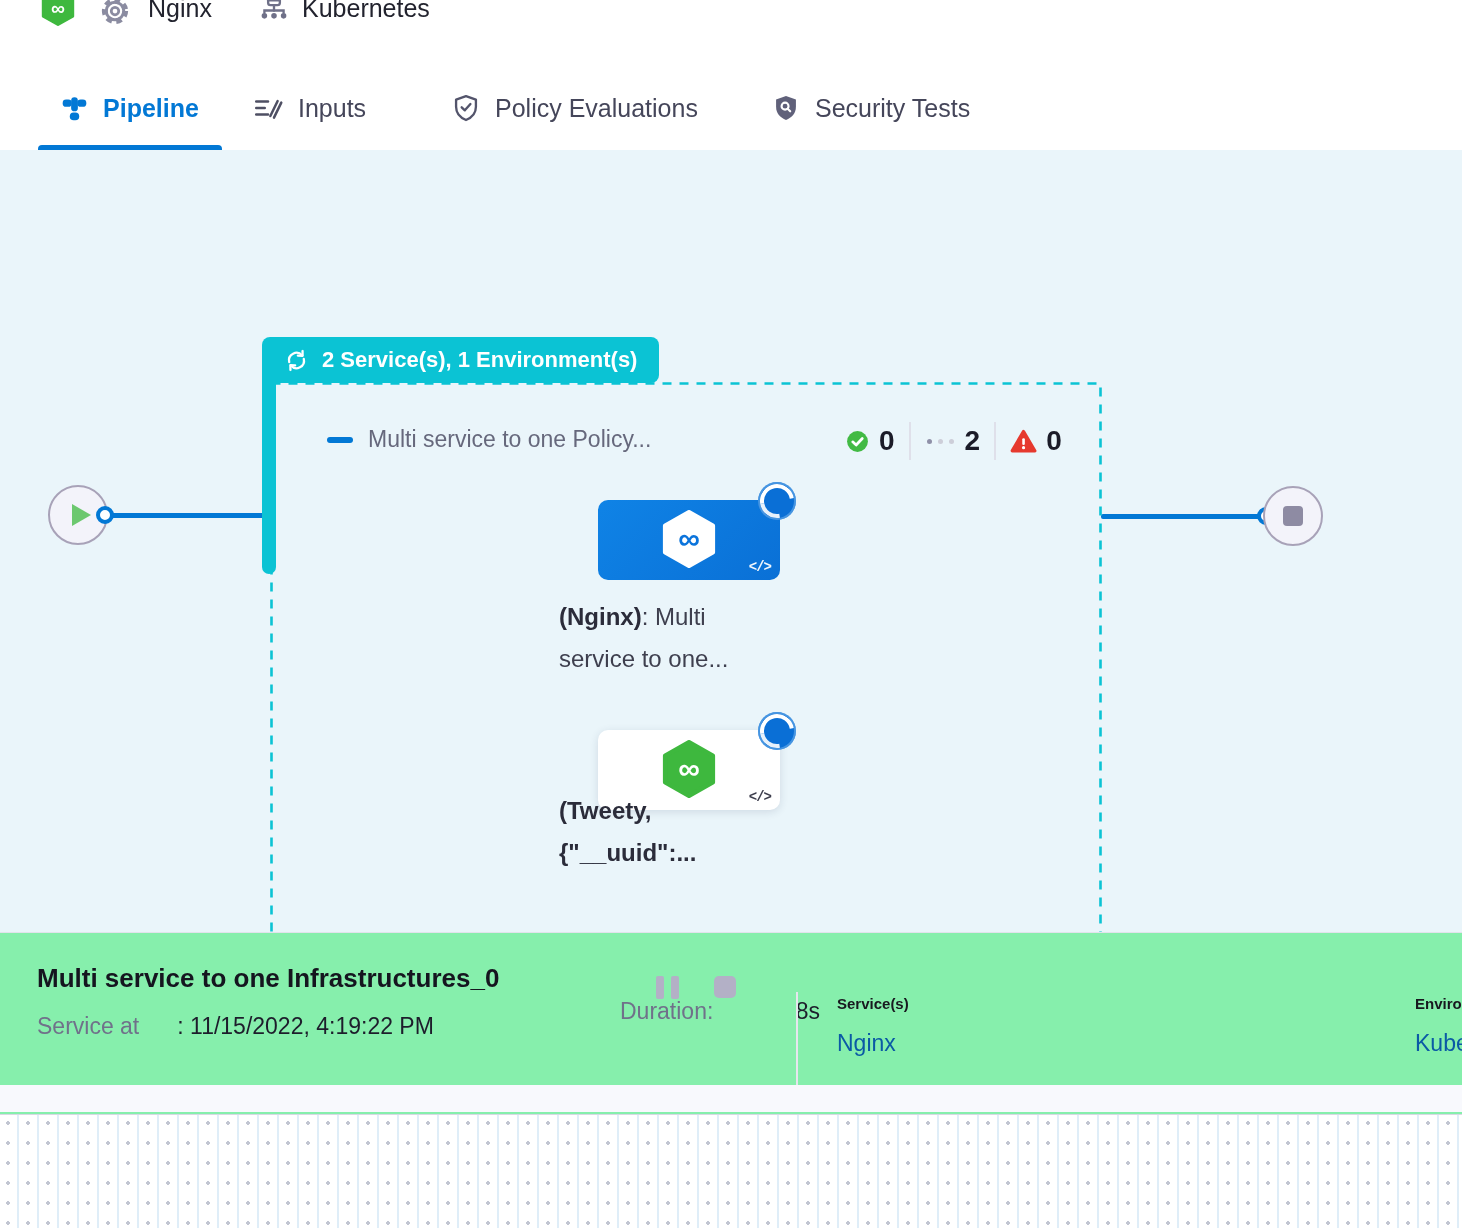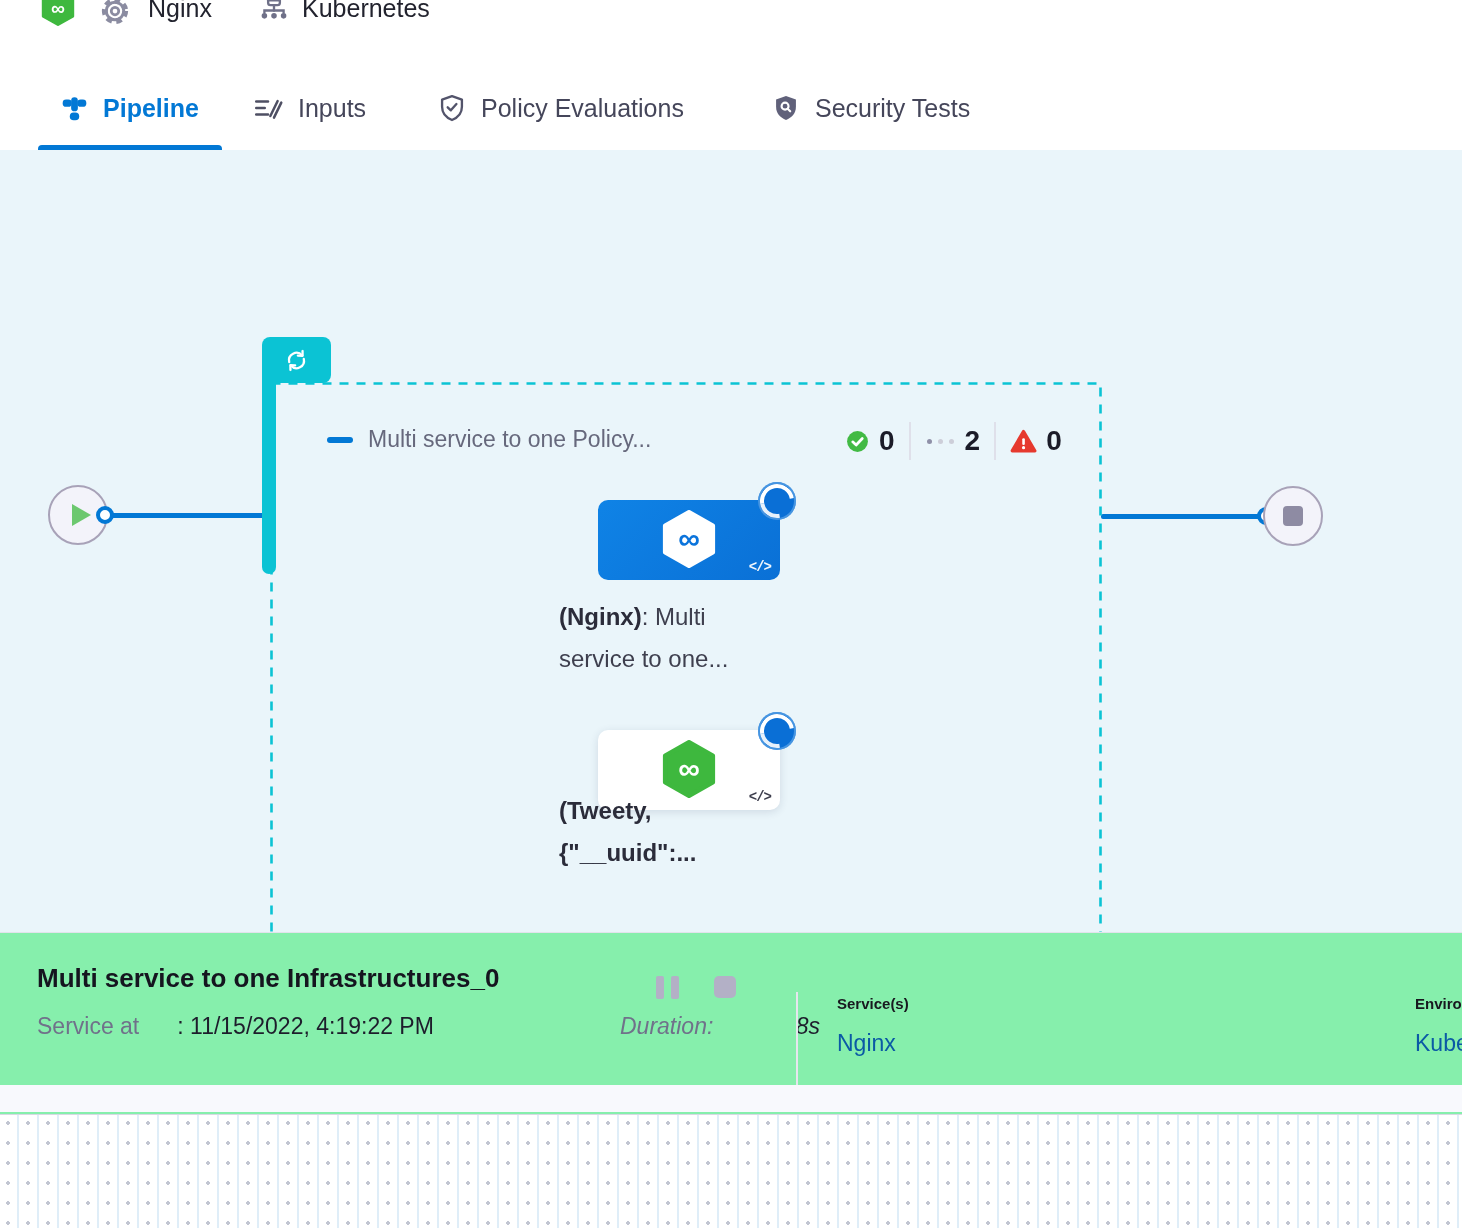--- a/index.html
+++ b/index.html
@@ -139,21 +139,21 @@
         <svg width="30" height="26" viewBox="0 0 28 24" fill="none" stroke="#4e4f63" stroke-width="2.3" stroke-linecap="round">
           <line x1="3" y1="6" x2="14" y2="6"></line>
           <line x1="3" y1="12" x2="11" y2="12"></line>
           <line x1="3" y1="18" x2="14" y2="18"></line>
           <path d="M16.2 19.5 L23 5.5"></path>
           <path d="M19.6 21 L26.4 7"></path>
         </svg>
       </span>
       <span>Inputs</span>
     </div>
-    <div class="tab" style="left:438px;align-items:center;">
+    <div class="tab" style="left:452px;align-items:center;">
       <span>
         <svg width="28" height="28" viewBox="0 0 24 24" fill="none" stroke="#53546b" stroke-width="2" stroke-linejoin="round" stroke-linecap="round">
           <path d="M12 1.8 L20.5 4.8 V11 C20.5 16.8 17 20.3 12 22.3 C7 20.3 3.5 16.8 3.5 11 V4.8 Z"></path>
           <polyline points="8.3,11.4 11,14 15.8,8.6"></polyline>
         </svg>
       </span>
       <span>Policy Evaluations</span>
     </div>
     <div class="tab" style="left:772px;">
       <span>
@@ -184,20 +184,21 @@
 
     <div class="stage-badge">
       <span>
         <svg width="25" height="25" viewBox="0 0 24 24" fill="none" stroke="#ffffff" stroke-width="2.2" stroke-linecap="round" stroke-linejoin="round">
           <path d="M5 13.5 a7.2 7.2 0 0 1 12.4 -6.4"></path>
           <polyline points="17.8,2.9 17.9,7.5 13.3,7.3"></polyline>
           <path d="M19 10.5 a7.2 7.2 0 0 1 -12.4 6.4"></path>
           <polyline points="6.2,21.1 6.1,16.5 10.7,16.7"></polyline>
         </svg>
       </span>
+      <span>2 Service(s), 1 Environment(s)</span>
     </div>
 
     <div class="collapse-bar"></div>
     <div class="stage-title">Multi service to one Policy...</div>
 
     <div class="counts">
       <span>
         <svg width="25" height="25" viewBox="0 0 24 24">
           <circle cx="12" cy="12" r="10" fill="#42ba44"></circle>
           <polyline points="7.4,12.3 10.7,15.4 16.6,9.1" fill="none" stroke="#ffffff" stroke-width="2.6" stroke-linecap="round" stroke-linejoin="round"></polyline>
@@ -261,21 +262,21 @@
   <div class="footer">
     <div class="f-title">Multi service to one Infrastructures_0</div>
     <div class="f-line" style="left:37px;top:80px;">
       <span class="f-gray">Service at</span><span class="f-dark">: 11/15/2022, 4:19:22 PM</span>
     </div>
     <div class="ctl pause-icon">
         <i></i>
         <i></i>
       </div>
     <div class="ctl stopbtn-icon"></div>
-    <div class="f-line" style="left:620px;top:80px;font-style:italic;">
+    <div class="f-line" style="left:620px;top:65px;">
       <span class="f-gray">Duration:</span>
       <span class="f-dark" style="font-weight:600;"> </span><span class="f-dark">8s</span>
     </div>
     <div class="f-divider"></div>
     <div class="f-col-label" style="position:absolute;left:837px;top:62px;">Service(s)</div>
     <div class="f-col-value" style="position:absolute;left:837px;top:97px;">Nginx</div>
     <div class="f-col-label" style="position:absolute;left:1415px;top:62px;">Environment(s)</div>
     <div class="f-col-value" style="position:absolute;left:1415px;top:97px;">Kubernetes</div>
     <div class="footer-strip"></div>
   </div>

